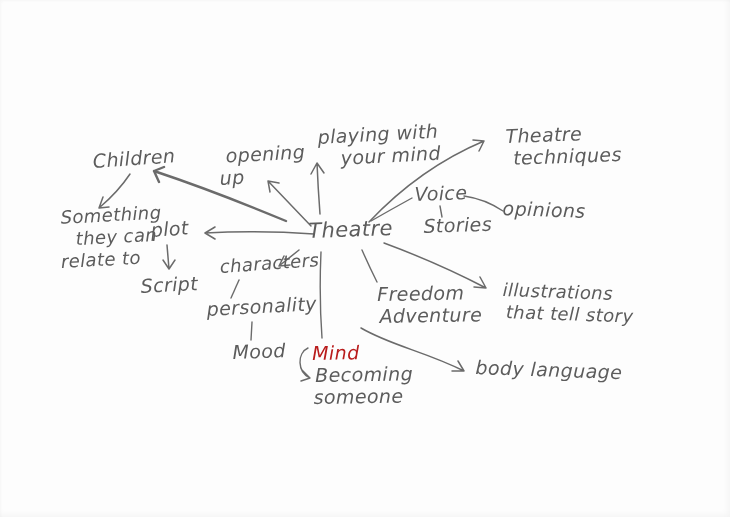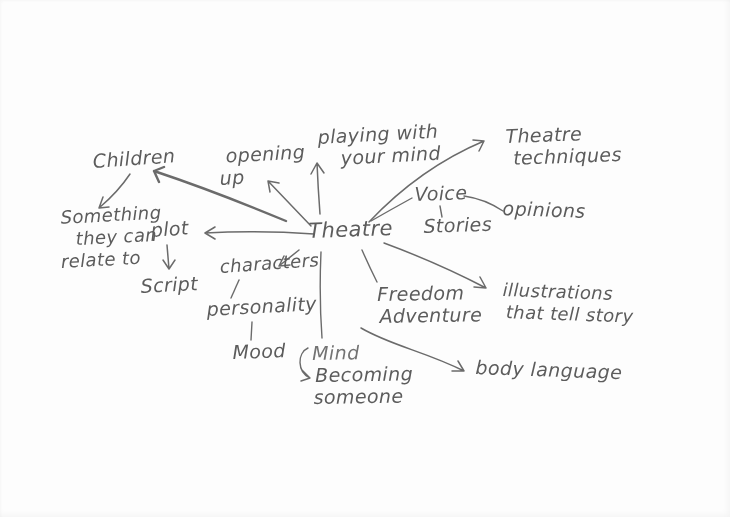--- a/index.html
+++ b/index.html
@@ -118,21 +118,21 @@
         <span class="line" style="margin-left: 0px;">Mood</span>
       </div>
       <div class="node" style="left: 377px; top: 283px; font-size: 19px; transform: rotate(-1deg); color: rgb(92, 92, 92);">
         <span class="line" style="margin-left: 0px;">Freedom</span>
         <span class="line" style="margin-left: 2px;">Adventure</span>
       </div>
       <div class="node" style="left: 503px; top: 279px; font-size: 18px; transform: rotate(2deg); color: rgb(92, 92, 92);">
         <span class="line" style="margin-left: 0px;">illustrations</span>
         <span class="line" style="margin-left: 4px;">that tell story</span>
       </div>
-      <div class="node" style="left: 312px; top: 342px; font-size: 19px; transform: rotate(-1deg); color: #737373;">
+      <div class="node" style="left: 312px; top: 342px; font-size: 19px; transform: rotate(-1deg); color: #b91c1c;">
         <span class="line" style="margin-left: 0px;">Mind</span>
       </div>
       <div class="node" style="left: 315px; top: 364px; font-size: 19px; transform: rotate(-1deg); color: rgb(92, 92, 92);">
         <span class="line" style="margin-left: 0px;">Becoming</span>
         <span class="line" style="margin-left: -2px;">someone</span>
       </div>
       <div class="node" style="left: 476px; top: 356px; font-size: 19px; transform: rotate(2deg); color: rgb(92, 92, 92);">
         <span class="line" style="margin-left: 0px;">body language</span>
       </div>
     </div>

